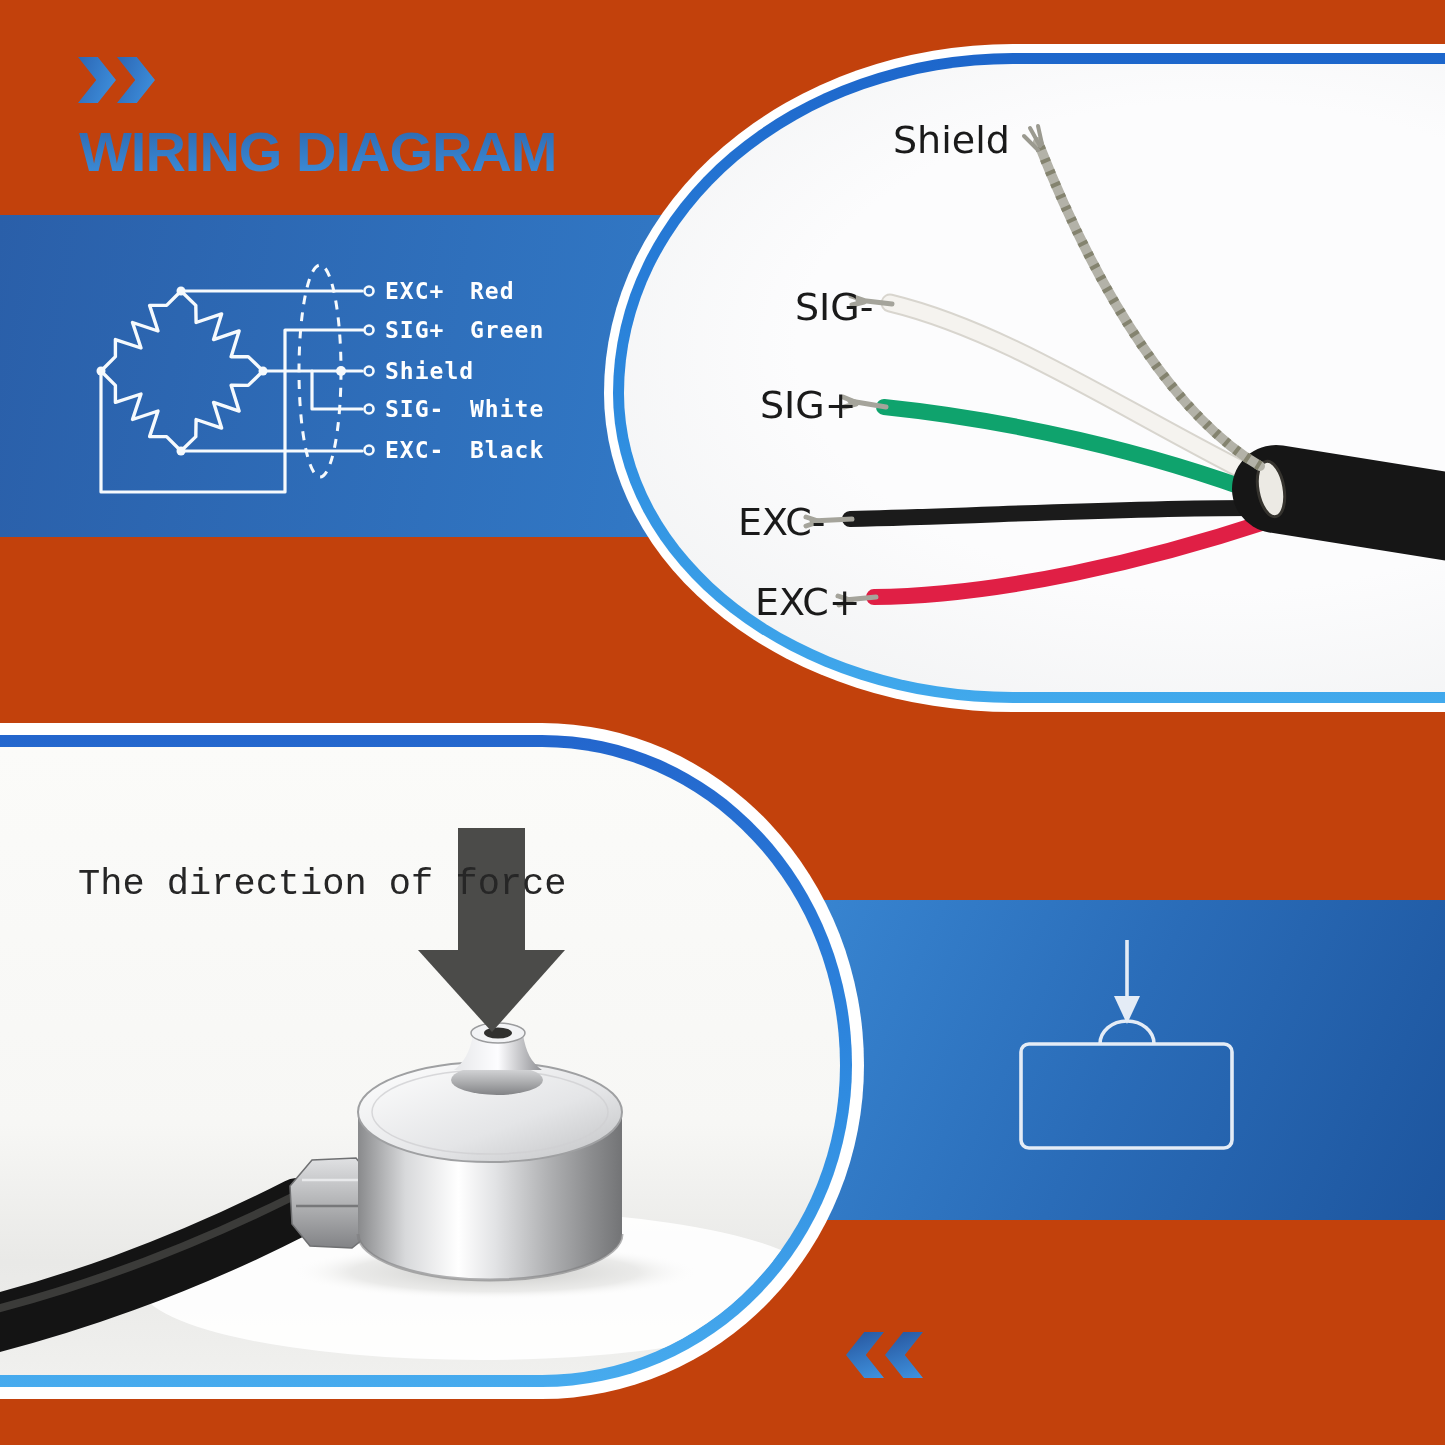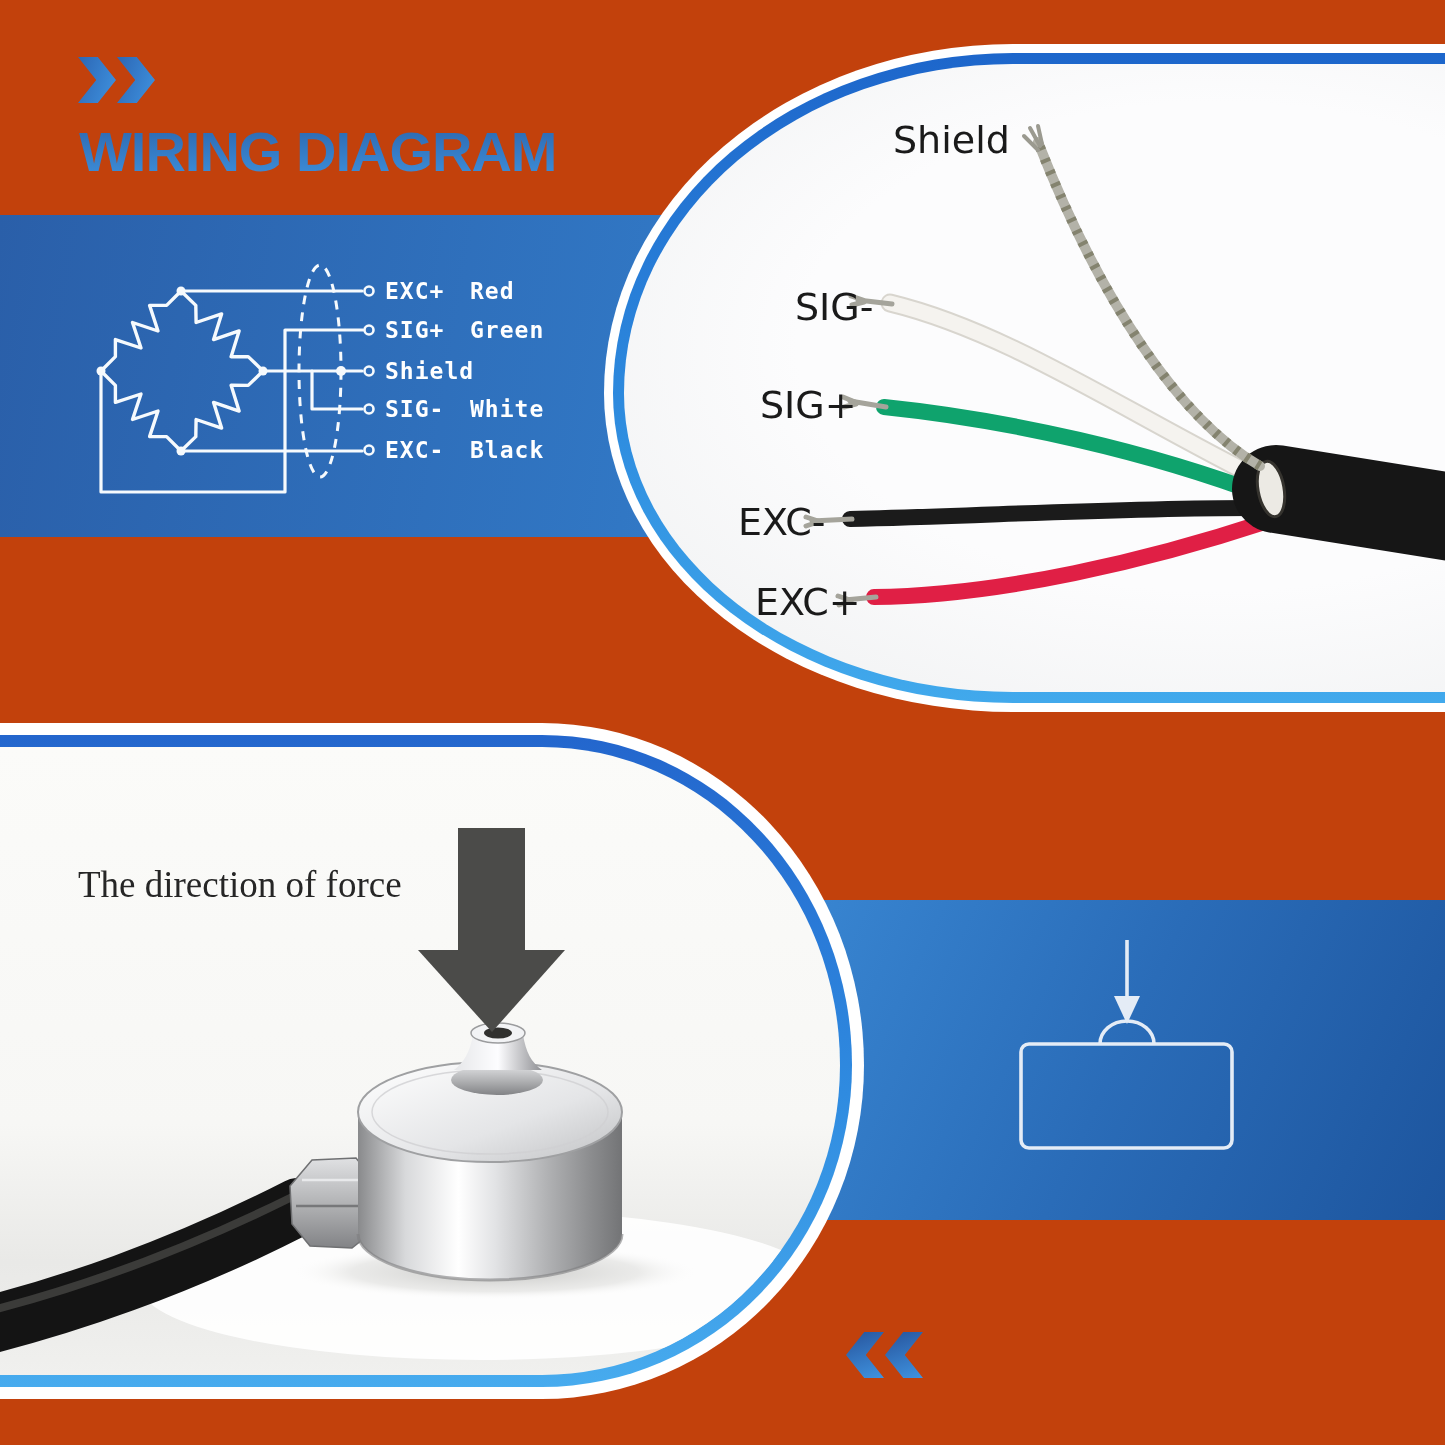--- a/index.html
+++ b/index.html
@@ -47,21 +47,21 @@
 
   
   #bl-halo{left:-120px;top:723px;width:984px;height:676px;background:#fff;z-index:2;
     border-top-right-radius:322px 342px;border-bottom-right-radius:322px 334px;}
   #bl-border{left:-120px;top:735px;width:972px;height:652px;z-index:3;
     background:linear-gradient(180deg,#2366cd 0%,#2f8be0 55%,#47abee 100%);
     border-top-right-radius:310px 330px;border-bottom-right-radius:310px 322px;}
   #bl-inner{left:-108px;top:747px;width:948px;height:628px;z-index:4;overflow:hidden;
     background:linear-gradient(180deg,#fbfbf9 0%,#f7f7f5 60%,#e9e9e7 82%,#f0f0ee 100%);
     border-top-right-radius:298px 318px;border-bottom-right-radius:298px 310px;}
-  #force-caption{position:absolute;left:186px;top:116px;font-family:Liberation Serif, serif;
+  #force-caption{position:absolute;left:186px;top:116px;font-family:Liberation Mono, monospace;
     font-size:37px;color:#262626;white-space:nowrap;}
 
   
   #stress-band{left:700px;top:900px;width:745px;height:320px;z-index:1;
     background:linear-gradient(115deg,#3c8cd8 0%,#2a6cb8 55%,#1d559e 100%);}
   #stress-icon-svg{position:absolute;left:290px;top:25px;width:280px;height:270px;}
   .sline{stroke:#e4ecf6;stroke-width:3.6;fill:none;stroke-linejoin:round;}
   .sfill{fill:#e4ecf6;}
 </style>
 </head>

